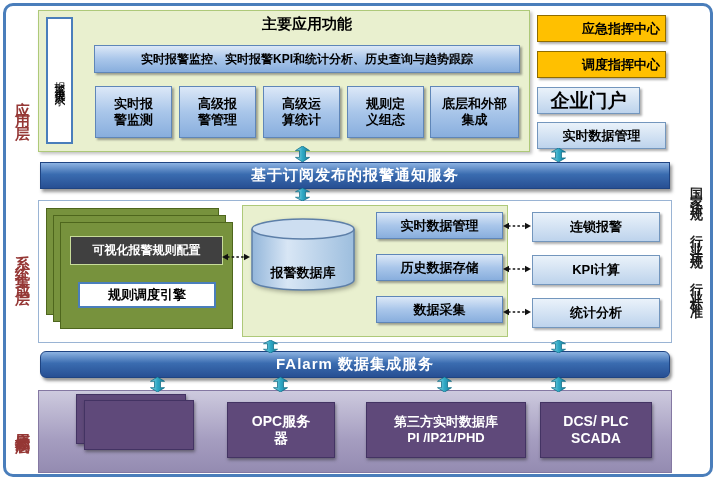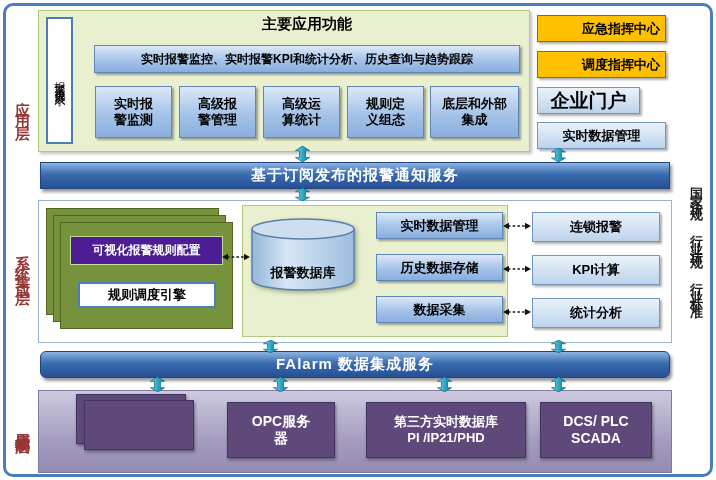--- a/index.html
+++ b/index.html
@@ -19,21 +19,21 @@
   .lblue-box { background:linear-gradient(180deg,#eaf2fa 0%,#bdd3ec 100%);
     border:1px solid #7396bd; box-shadow:1.5px 2px 2px rgba(60,60,60,.4);
     display:flex; align-items:center; justify-content:center; text-align:center; font-weight:bold; color:#000; }
   .yellow-box { background:#ffc000; border:1px solid #8f6c00; box-shadow:1.5px 2px 2px rgba(60,60,60,.4);
     display:flex; align-items:center; justify-content:center; font-weight:bold; color:#000;padding-left:39px; }
   .bar { background:linear-gradient(180deg,#8db3e2 0%,#3a6cb0 45%,#274f93 100%);
     border:1px solid #1f4482; color:#fff; font-weight:bold; font-size:15px;
     display:flex; align-items:center; justify-content:center; box-shadow:2px 3px 3px rgba(50,50,50,.5); letter-spacing:1px; }
   .mid-frame { background:#fff; border:1px solid #9ab4d4; }
   .olive-panel { background:#77923d; border:1px solid #4e661d; }
-  .olive-box { background:#4c1d95; border:1px solid #c8dc9a; color:#fff; font-weight:bold; font-size:12px;
+  .olive-box { background:#404040; border:1px solid #c8dc9a; color:#fff; font-weight:bold; font-size:12px;
     display:flex; align-items:center; justify-content:center; text-align:center; }
   .white-box { background:#fff; border:2px solid #4a7ebb; color:#000; font-weight:bold; font-size:13px;
     display:flex; align-items:center; justify-content:center; }
   .purple-panel { background:linear-gradient(180deg,#cdcade 0%,#a59dc0 60%,#948bb1 100%); border:1px solid #8478a2; }
   .purple-box { background:#5f497a; border:1px solid #433363; color:#fff; font-weight:bold;
     display:flex; align-items:center; justify-content:center; text-align:center; box-shadow:1px 2px 3px rgba(40,40,40,.5); }
   .title { font-weight:bold; font-size:15px; color:#000; text-align:center; }
   .preline { white-space:pre-line; line-height:1.25; }
   .dbtext { font-weight:bold; font-size:13px; color:#000; text-align:center; }
 </style>

